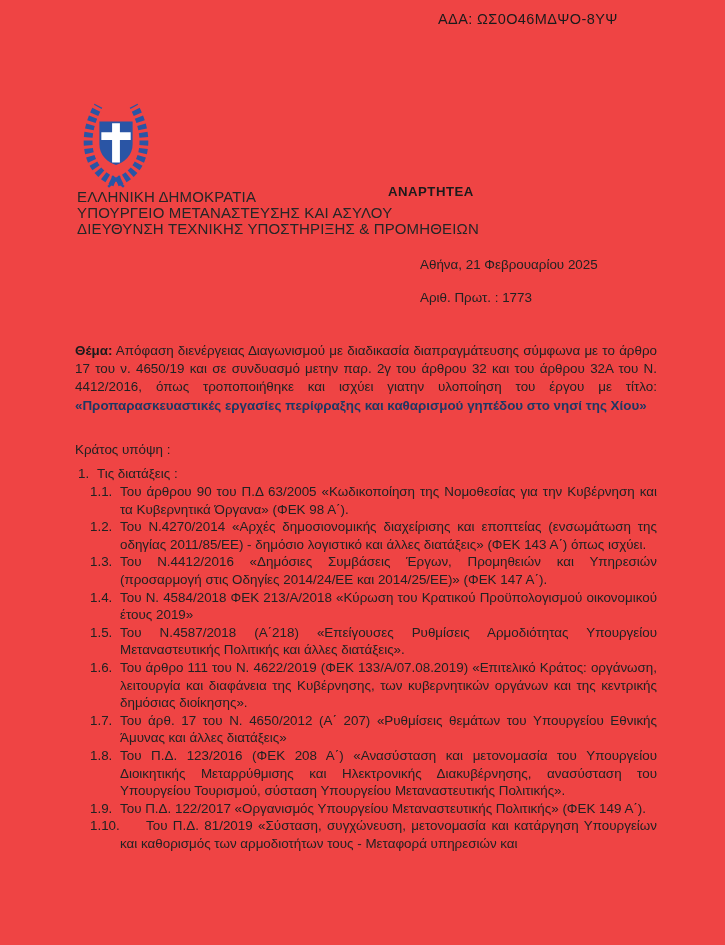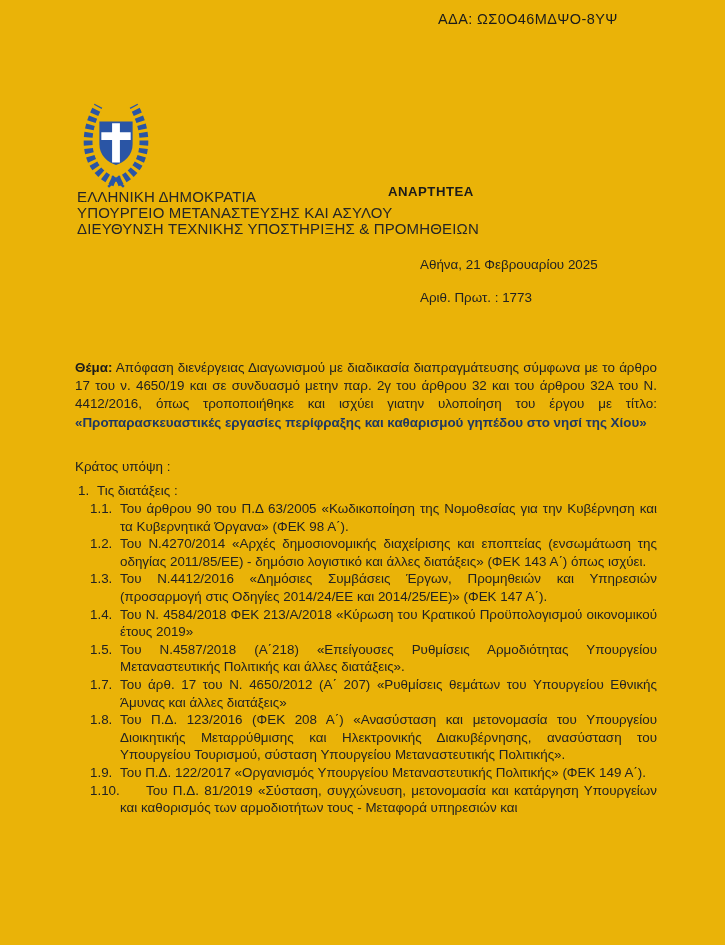--- a/index.html
+++ b/index.html
@@ -1,21 +1,21 @@
 <!DOCTYPE html>
 <html lang="el"><head>
 <meta charset="utf-8">
 <style>
   * { margin: 0; padding: 0; box-sizing: border-box; }
   html, body { background: #ffffff; }
   .page {
     position: relative;
     width: 725px;
     height: 945px;
-    background: #eab308;
+    background: #ef4444;
     overflow: hidden;
     font-family: "Liberation Sans", "DejaVu Sans", sans-serif;
     color: #222222;
   }
   .ada {
     position: absolute;
     top: 11px;
     left: 438px;
     font-size: 14.5px;
     letter-spacing: 0.4px;
@@ -62,21 +62,21 @@
     font-size: 13.4px;
   }
   .content {
     position: absolute;
     top: 342px;
     left: 75px;
     width: 582px;
     font-size: 13.4px;
     line-height: 18.2px;
   }
-  .subject { text-align: justify; margin-top: 17px; }
+  .subject { text-align: justify; }
   .subject-label { font-weight: bold; color: #1b1b1b; }
   .project-title { font-weight: bold; color: #1f3864; }
   .having { margin-top: 26px; }
   .list-intro {
     margin-top: 6px;
     position: relative;
     padding-left: 22px;
     line-height: 18px;
   }
   .list-intro .num { position: absolute; left: 3px; }
@@ -147,20 +147,24 @@
     </div>
     <div class="item">
       <span class="num">1.4.</span>
       <span class="txt">Του Ν. 4584/2018 ΦΕΚ 213/Α/2018 «Κύρωση του Κρατικού Προϋπολογισμού οικονομικού έτους 2019»</span>
     </div>
     <div class="item">
       <span class="num">1.5.</span>
       <span class="txt">Του Ν.4587/2018 (Α΄218) «Επείγουσες Ρυθμίσεις Αρμοδιότητας Υπουργείου Μεταναστευτικής Πολιτικής και άλλες διατάξεις».</span>
     </div>
     <div class="item">
+      <span class="num">1.6.</span>
+      <span class="txt">Του άρθρο 111 του Ν. 4622/2019 (ΦΕΚ 133/Α/07.08.2019) «Επιτελικό Κράτος: οργάνωση, λειτουργία και διαφάνεια της Κυβέρνησης, των κυβερνητικών οργάνων και της κεντρικής δημόσιας διοίκησης».</span>
+    </div>
+    <div class="item">
       <span class="num">1.7.</span>
       <span class="txt">Του άρθ. 17 του Ν. 4650/2012 (Α΄ 207) «Ρυθμίσεις θεμάτων του Υπουργείου Εθνικής Άμυνας και άλλες διατάξεις»</span>
     </div>
     <div class="item">
       <span class="num">1.8.</span>
       <span class="txt">Του Π.Δ. 123/2016 (ΦΕΚ 208 Α΄) «Ανασύσταση και μετονομασία του Υπουργείου Διοικητικής Μεταρρύθμισης και Ηλεκτρονικής Διακυβέρνησης, ανασύσταση του Υπουργείου Τουρισμού, σύσταση Υπουργείου Μεταναστευτικής Πολιτικής».</span>
     </div>
     <div class="item">
       <span class="num">1.9.</span>
       <span class="txt">Του Π.Δ. 122/2017 «Οργανισμός Υπουργείου Μεταναστευτικής Πολιτικής» (ΦΕΚ 149 Α΄).</span>

